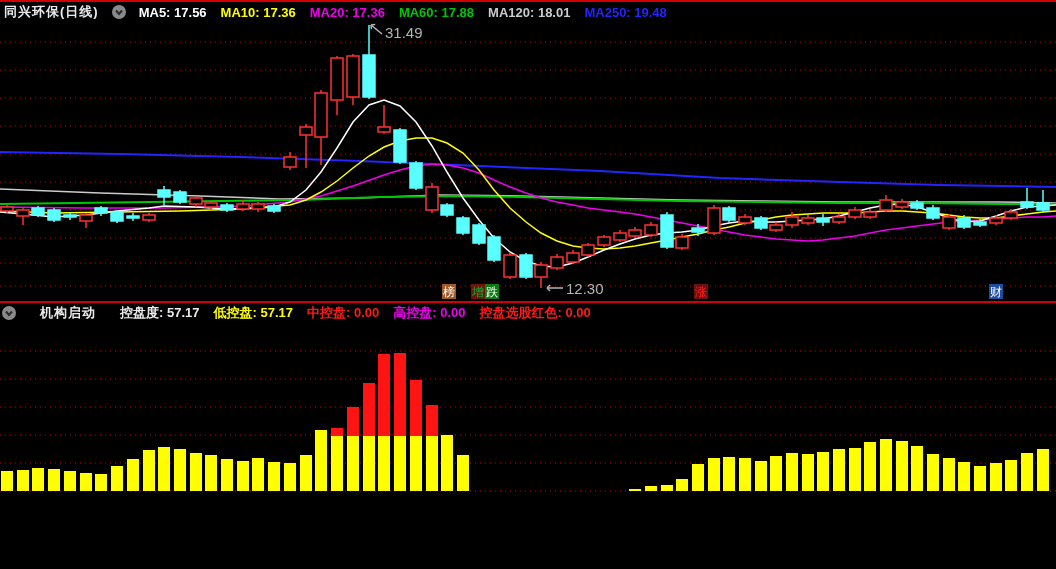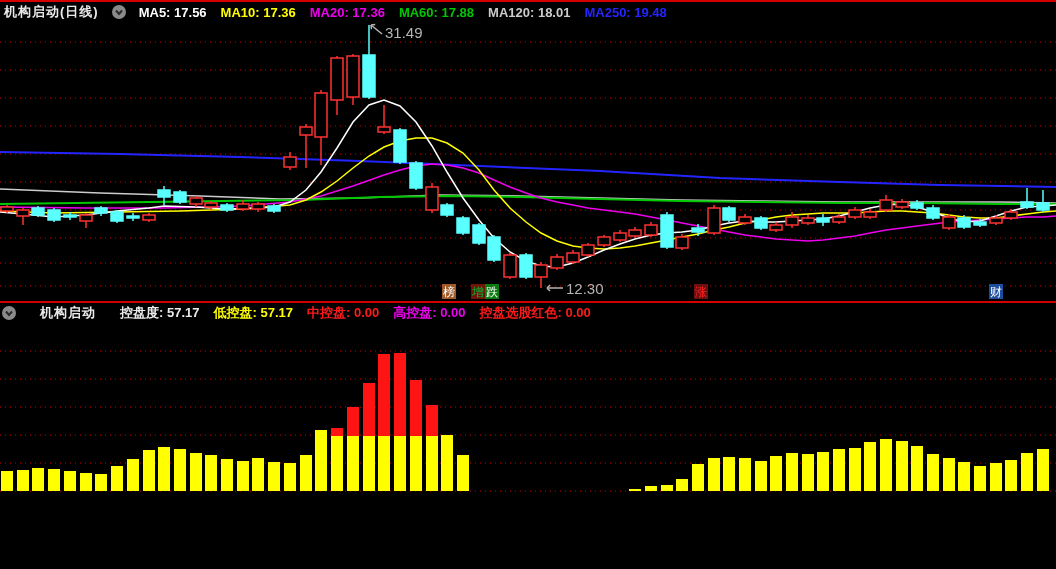--- a/index.html
+++ b/index.html
@@ -530,21 +530,21 @@
           <rect x="989" y="284" width="14" height="15" fill="#1d4d9e"></rect>
           <text x="996" y="296" fill="#ffffff" font-size="12" text-anchor="middle" font-family="&quot;Liberation Sans&quot;,sans-serif">财</text>
         </g>
       </g>
     </svg>
 
   <div class="topline"></div>
   <div class="sepline"></div>
 
   <div class="hdr">
-    <span class="title">机构启动(日线)</span>
+    <span class="title">同兴环保(日线)</span>
     <span class="ddicon">
       <svg width="14" height="14">
           <circle cx="7" cy="7" r="7" fill="#8a8a8a"></circle>
           <path d="M4 5.5 L7 9 L10 5.5" stroke="#2a2a2a" stroke-width="2" fill="none"></path>
         </svg>
     </span>
     <span id="ma-labels"><span class="malabel" style="color: rgb(255, 255, 255); margin-right: 14px;">MA5: 17.56</span><span class="malabel" style="color: rgb(255, 255, 0); margin-right: 14px;">MA10: 17.36</span><span class="malabel" style="color: rgb(238, 0, 238); margin-right: 14px;">MA20: 17.36</span><span class="malabel" style="color: rgb(0, 200, 0); margin-right: 14px;">MA60: 17.88</span><span class="malabel" style="color: rgb(204, 204, 204); margin-right: 14px;">MA120: 18.01</span><span class="malabel" style="color: rgb(36, 36, 255); margin-right: 14px;">MA250: 19.48</span></span>
   </div>
 
   <div class="hdr2">

